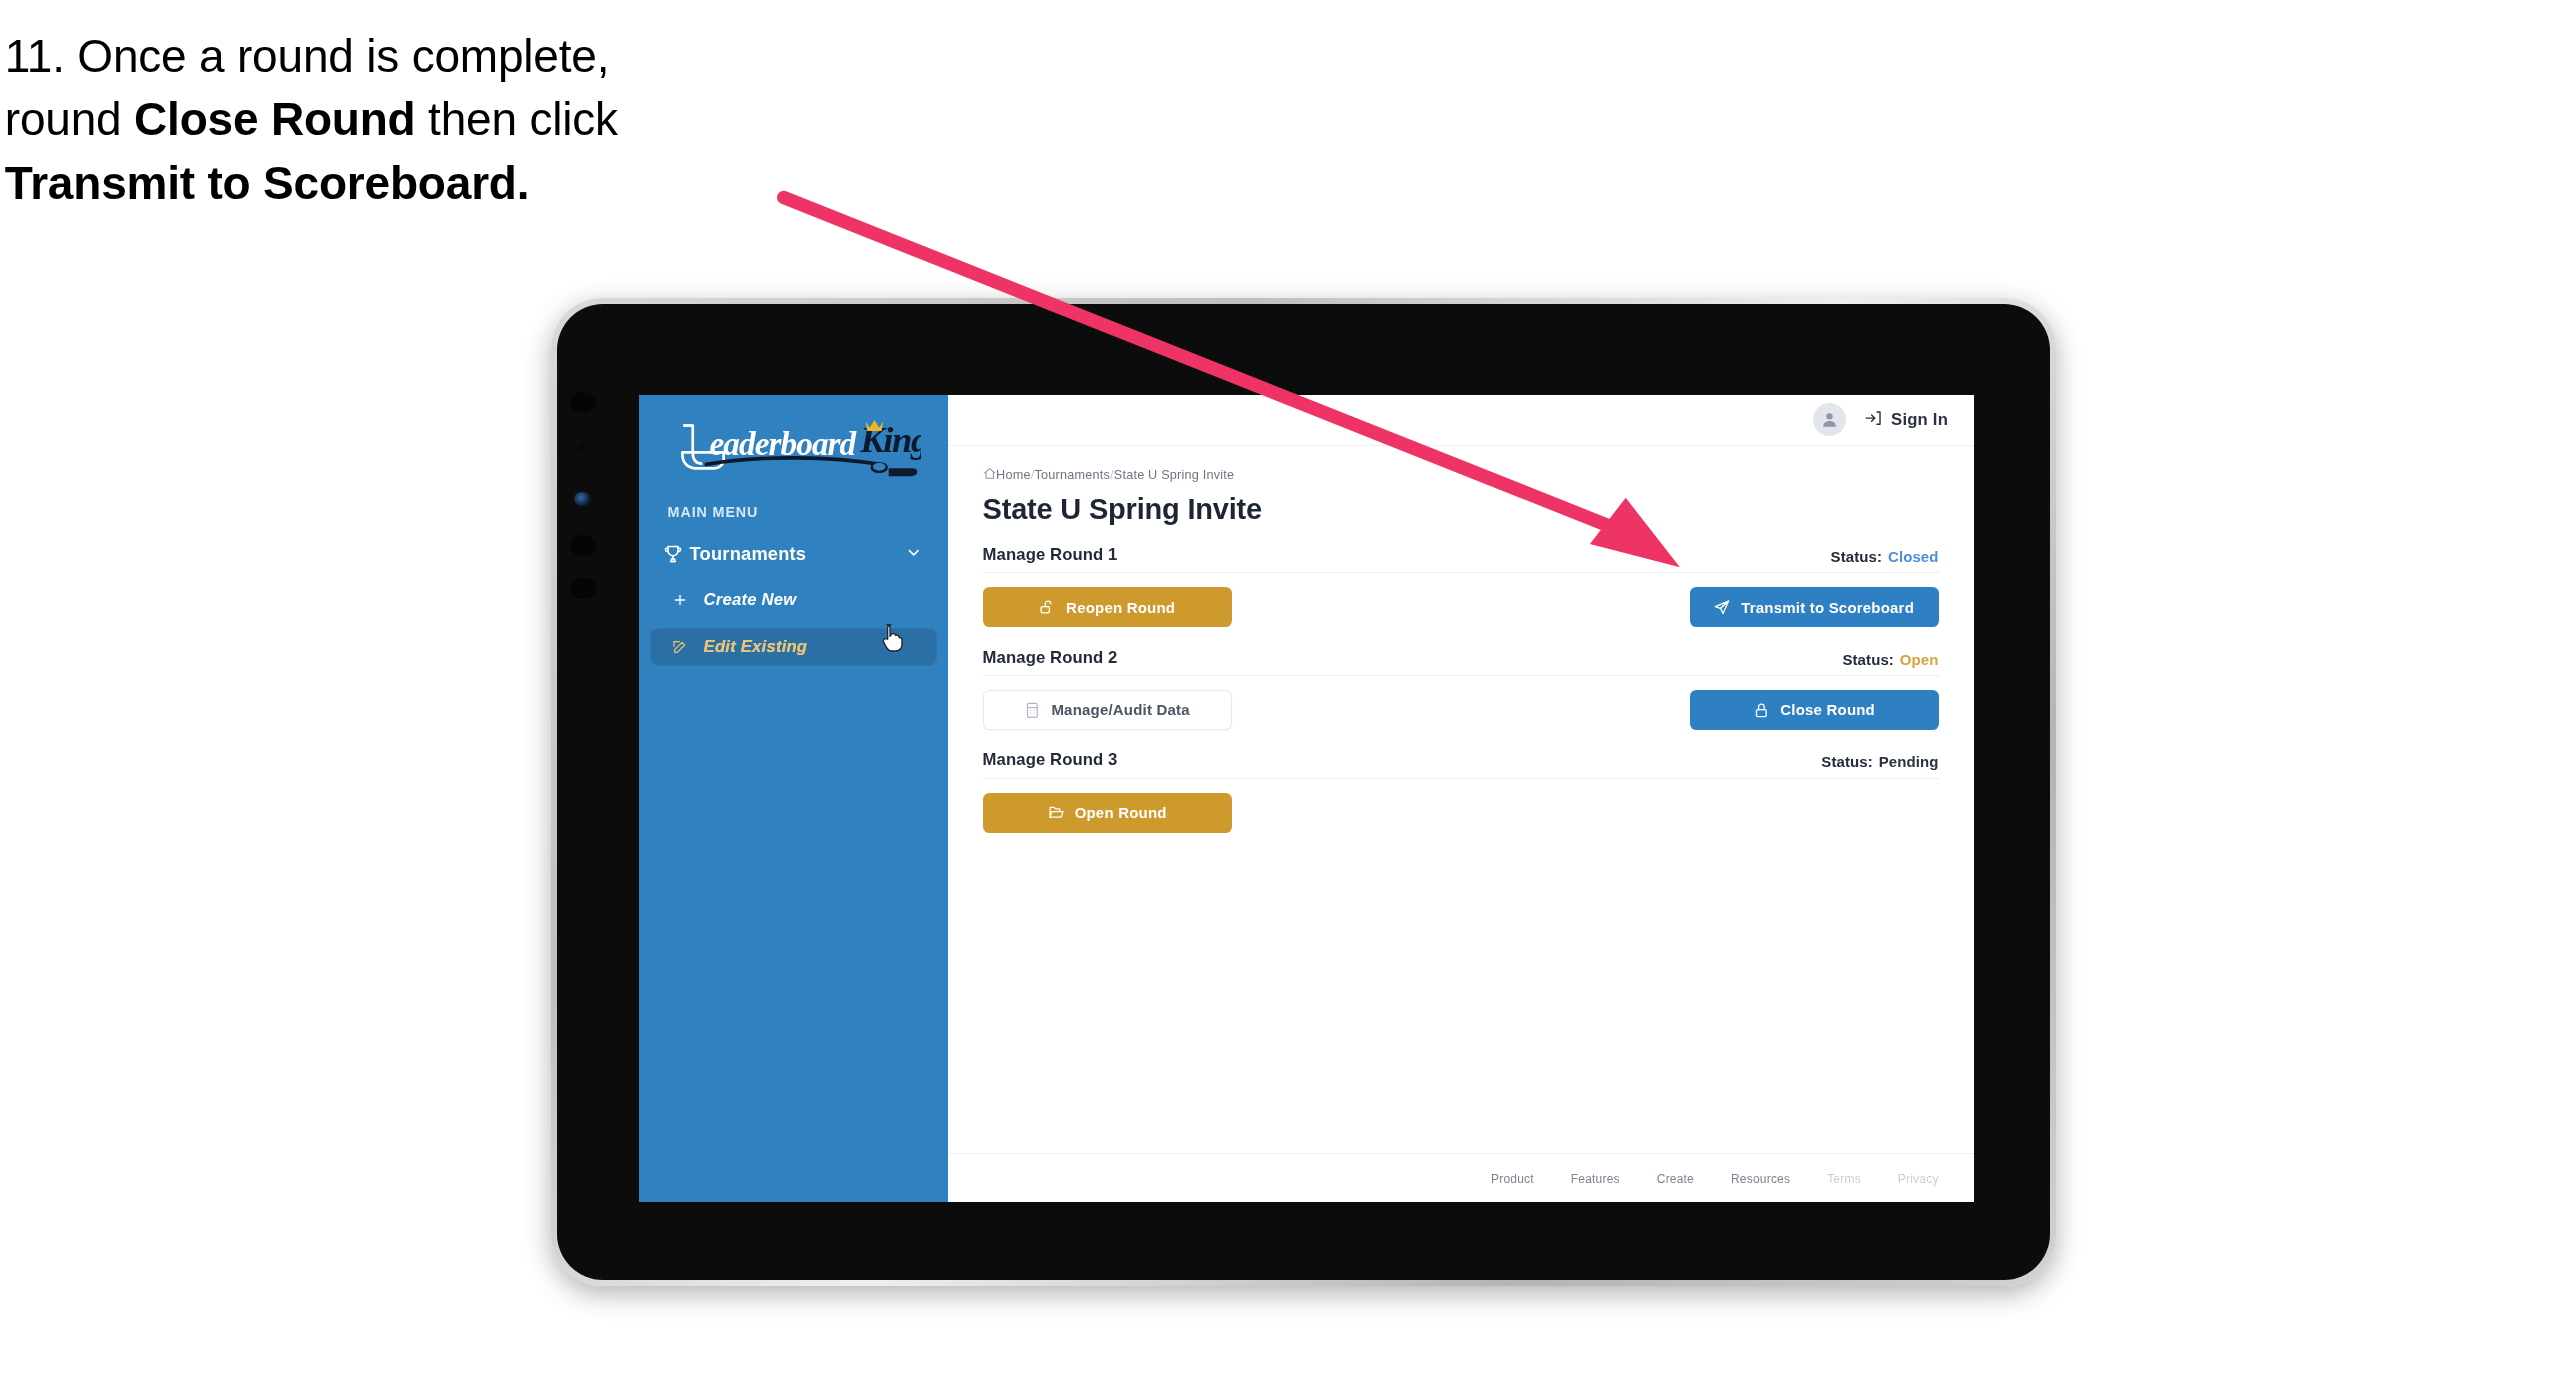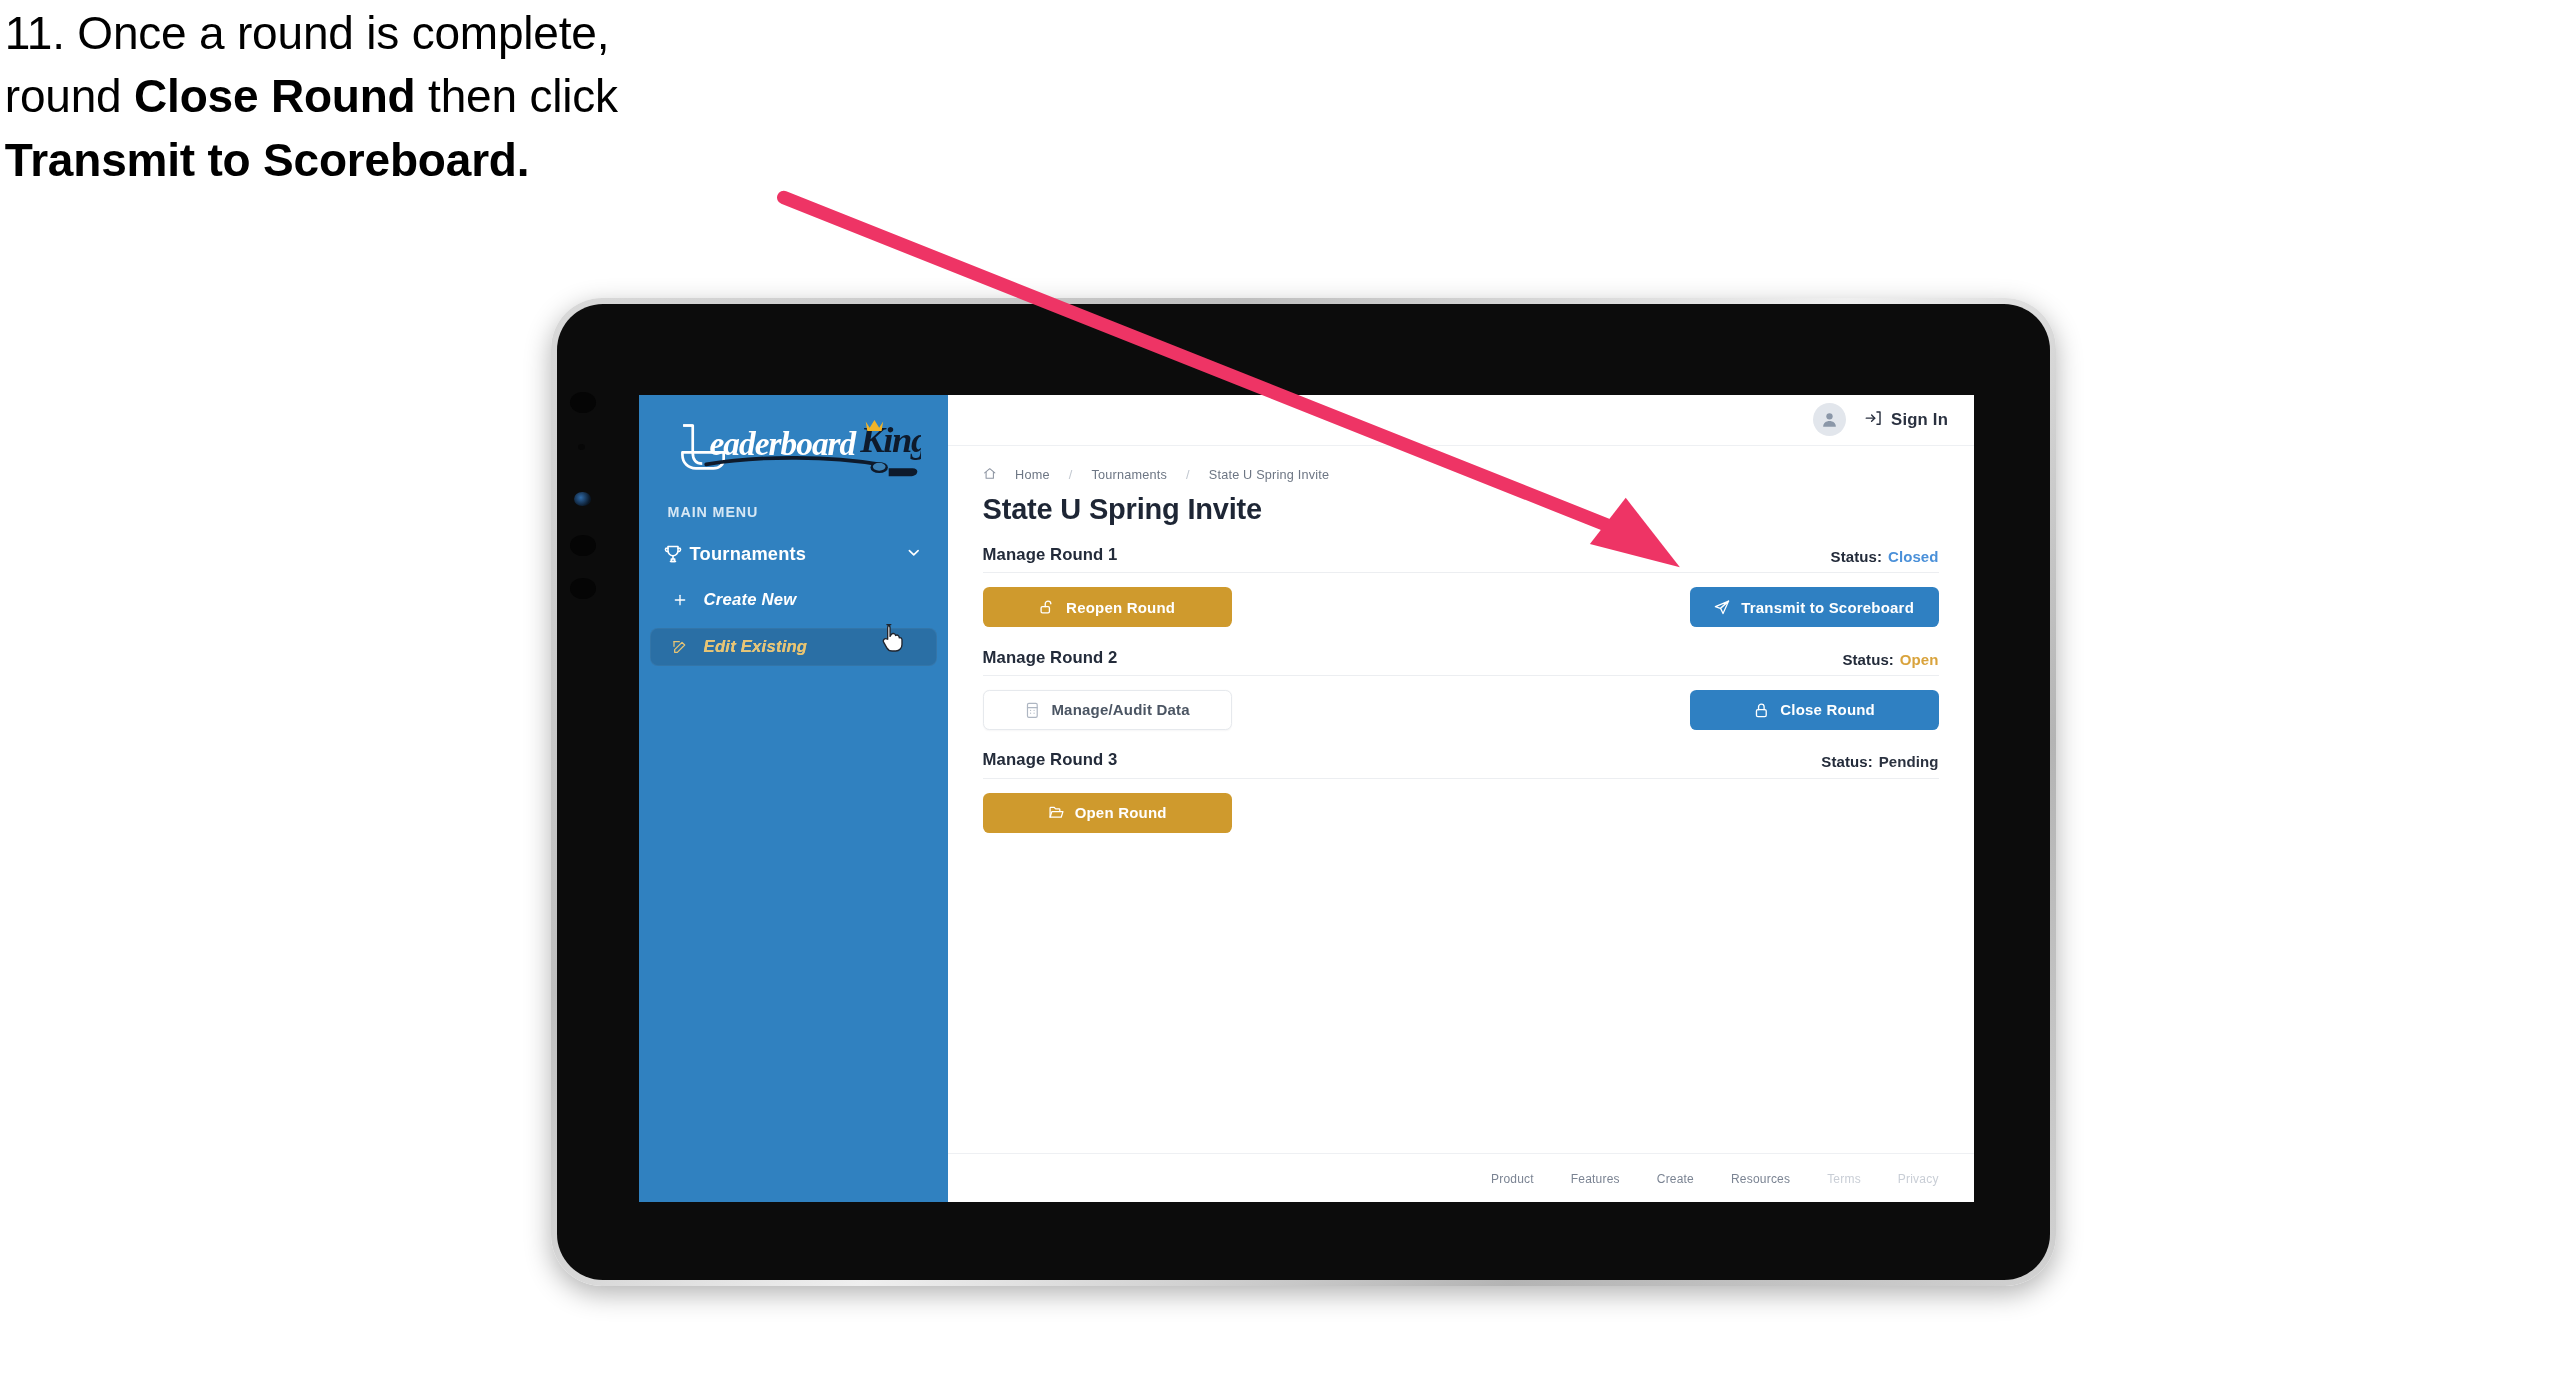--- a/index.html
+++ b/index.html
@@ -7,21 +7,21 @@
     width:2576px;height:1386px;
     background:#ffffff;
     font-family:"Liberation Sans", sans-serif;
     overflow:hidden;
     position:relative;
   }
 
   
   #instruction{
     position:absolute;
-    left:4.8px; top:2px;
+    left:4.8px; top:25px;
     width:844px;
     font-size:46px;
     line-height:1.38;
     color:#000000;
     letter-spacing:-0.2px;
   }
   #instruction .b{font-weight:bold;}
 
   
   #arrow-svg{
@@ -168,21 +168,21 @@
     cursor:pointer;
   }
   #signin .lbl{font-size:16.7px;font-weight:bold;color:#2a3140;letter-spacing:0.2px;}
 
   #content{
     padding:21px 35px 0 35px;
     box-sizing:border-box;
     flex:1;
   }
   #breadcrumb{
-    display:flex;align-items:center;gap:19px;
+    display:flex;align-items:center;gap:0;
     font-size:12.7px;color:#6d7684;
     letter-spacing:0.2px;
   }
   #breadcrumb .sep{color:#c2c8d0;}
   #breadcrumb .crumb{cursor:pointer;}
   #breadcrumb .crumb.current{color:#6d7684;}
   #page-title{
     margin-top:9.6px;
     font-size:29px;
     font-weight:bold;

